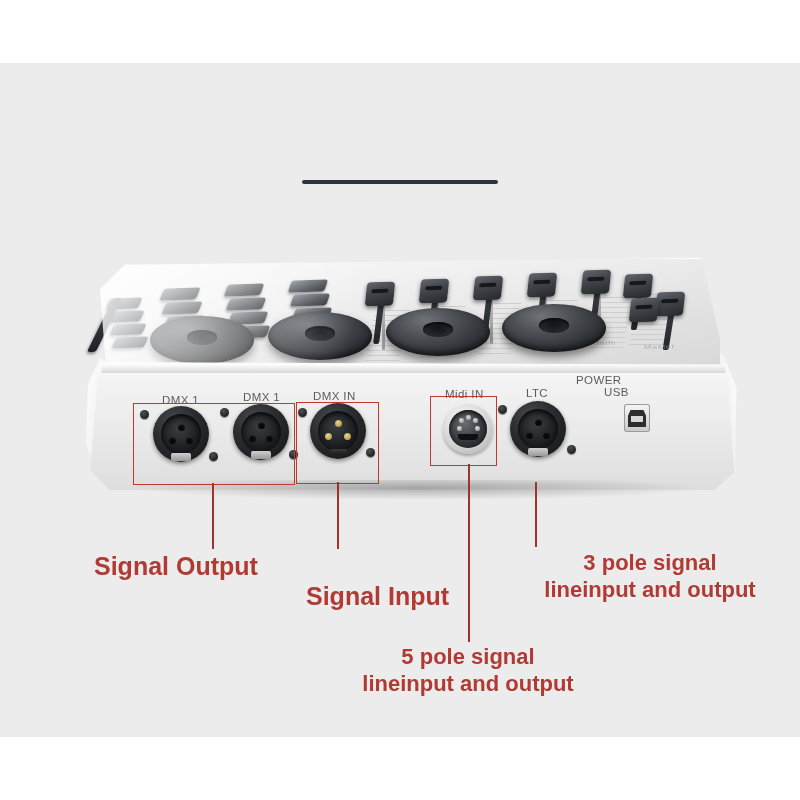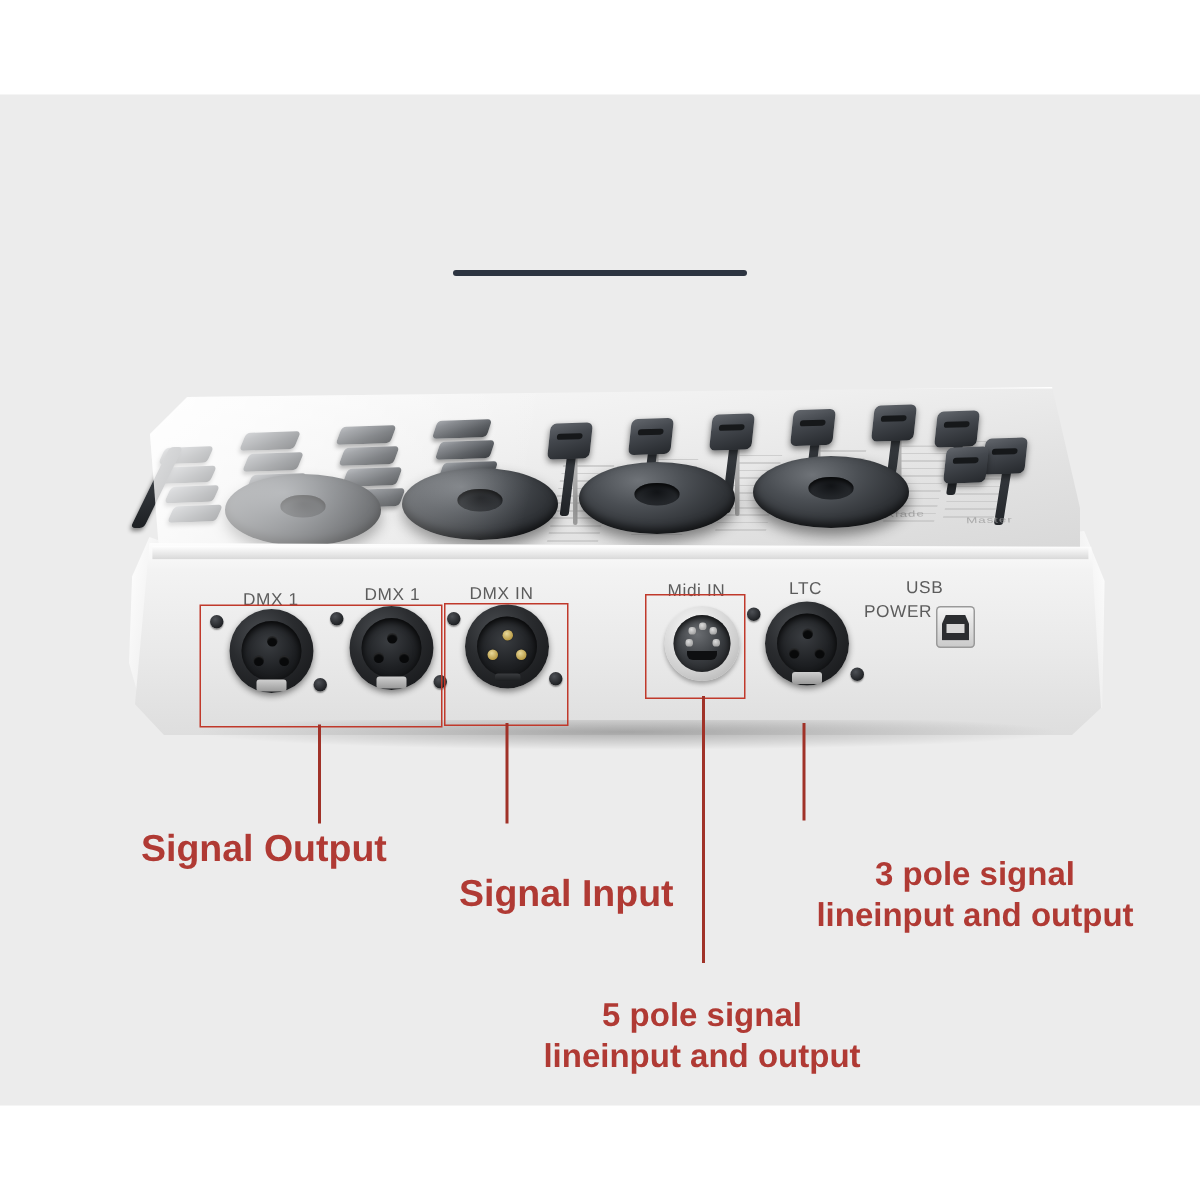--- a/index.html
+++ b/index.html
@@ -205,21 +205,21 @@
 
   
   .ann-box{position:absolute;border:1.6px solid #c0392b;}
   .ann-line{position:absolute;width:1.8px;background:#a03228;}
   .ann-text{
     position:absolute;color:#b03a34;font-weight:bold;white-space:pre;
     line-height:1.06;font-family:"Liberation Sans", sans-serif;
   }
   .ann-lg{font-size:25px;margin-left:38px;}
   .ann-md{font-size:22px;}
-  .center{text-align:center;margin-top:20px;}
+  .center{text-align:center;}
 </style>
 </head>
 <body>
 
 <div id="stage">
 
   <div class="bg-band"></div>
 
   <div class="title-rule"></div>
 
@@ -304,21 +304,21 @@
     <div class="deck-sheen"></div>
 
     <div class="front"></div>
     <div class="front-lip"></div>
 
     <div class="port-label" style="left:84px;top:136px;">DMX 1</div>
     <div class="port-label" style="left:165px;top:133px;">DMX 1</div>
     <div class="port-label" style="left:235px;top:132px;">DMX IN</div>
     <div class="port-label" style="left:367px;top:130px;">Midi IN</div>
     <div class="port-label" style="left:448px;top:129px;">LTC</div>
-    <div class="port-label" style="left:498px;top:144px;text-align:center;">POWER</div>
+    <div class="port-label" style="left:498px;top:116px;text-align:center;">POWER</div>
     <div class="port-label" style="left:526px;top:128px;">USB</div>
 
     <div class="xlr" style="left:75px;top:148px;">
       <div class="ring"></div>
       <div class="inner"></div>
       <div class="hole" style="left:24.5px;top:18px;"></div>
       <div class="hole" style="left:16px;top:31px;"></div>
       <div class="hole" style="left:33px;top:31px;"></div>
       <div class="latch"></div>
     </div>

